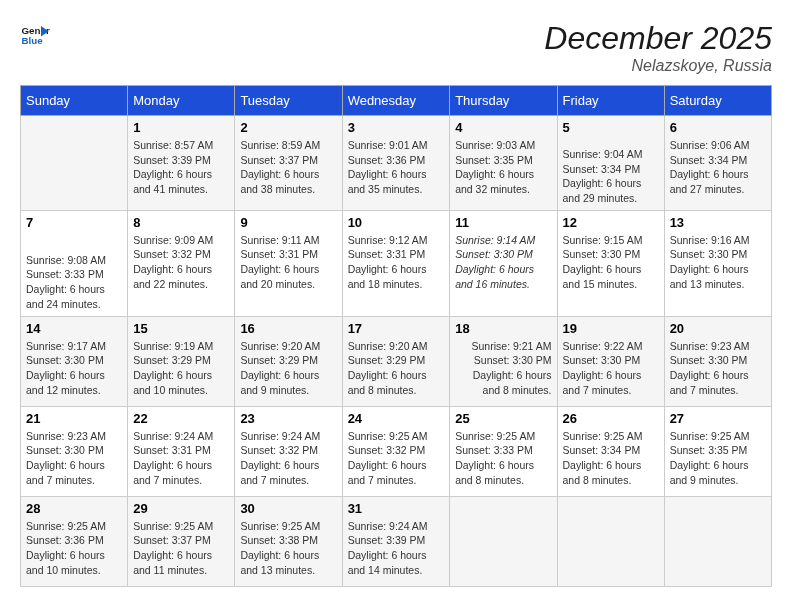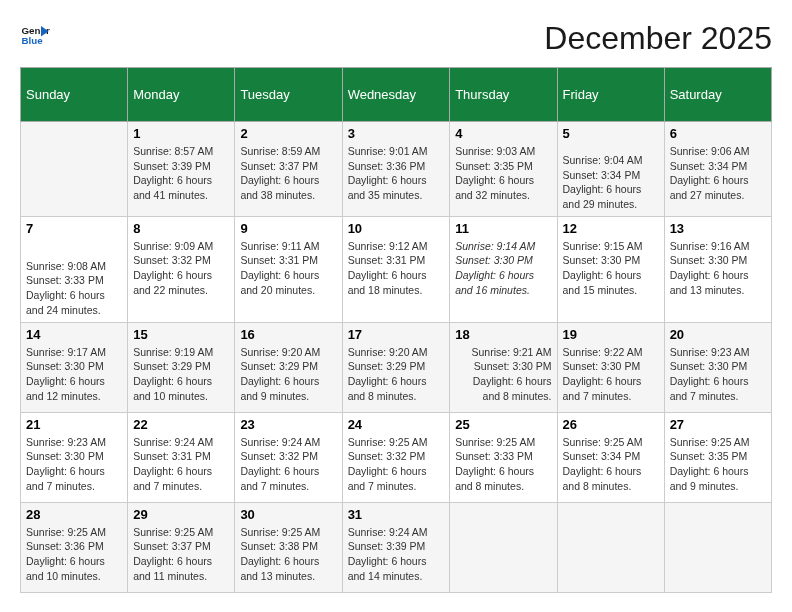--- a/index.html
+++ b/index.html
@@ -20,39 +20,40 @@
       display: flex;
       align-items: center;
       gap: 4px;
     }
     .logo-icon {
       width: 30px;
       height: 30px;
     }
     .title-block {
       text-align: right;
+      font-style: italic;
     }
     .month-title {
       font-size: 32px;
       font-weight: normal;
       color: #1a1a1a;
     }
     .location {
       font-size: 16px;
       color: #555;
     }
     table {
       width: 100%;
       border-collapse: collapse;
       font-size: 11px;
     }
     thead tr th {
-      background-color: #15803d;
+      background-color: #1d4ed8;
       color: #fff;
-      padding: 19px 5px;
+      padding: 7px 5px;
       text-align: left;
       font-size: 13px;
       font-weight: normal;
       border: 1px solid #aaa;
     }
     tbody tr td {
       border: 1px solid #ccc;
       vertical-align: top;
       padding: 4px 5px;
       width: 108px;
@@ -89,20 +90,21 @@
 <div class="header">
   <div class="logo">
     <svg class="logo-icon" viewBox="0 0 40 40">
       <text x="2" y="18" font-size="13" font-weight="bold" fill="#1a1a1a">General</text>
       <text x="2" y="32" font-size="13" font-weight="bold" fill="#1565c0">Blue</text>
       <polygon points="28,8 38,15 28,22" fill="#1565c0"></polygon>
     </svg>
   </div>
   <div class="title-block">
     <div class="month-title">December 2025</div>
+    <div class="location">Nelazskoye, Russia</div>
   </div>
 </div>
 
 <table>
   <thead>
     <tr id="weekday-header">
         <th>Sunday</th>
         <th>Monday</th>
         <th>Tuesday</th>
         <th>Wednesday</th>

